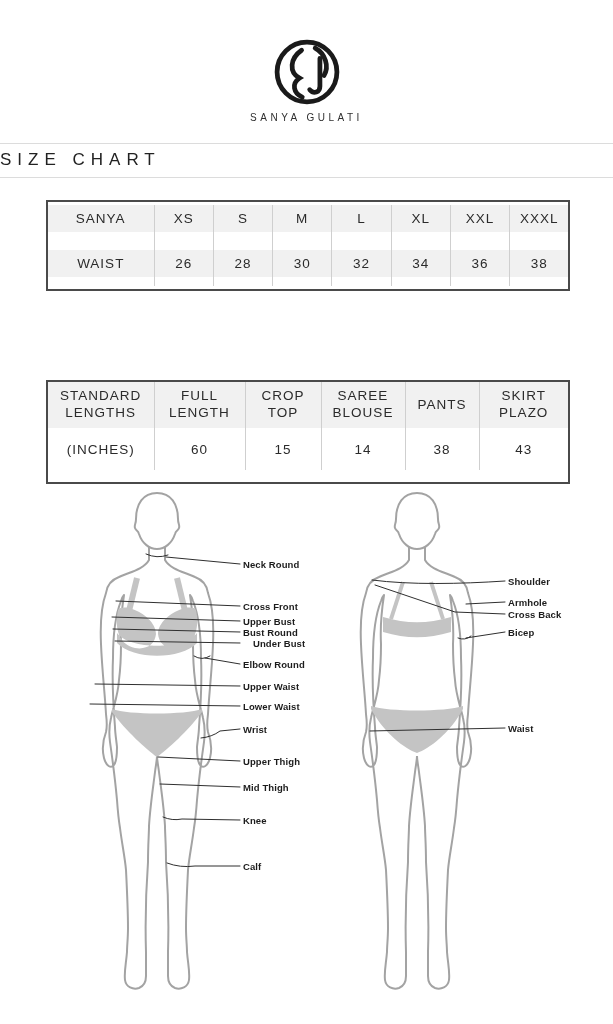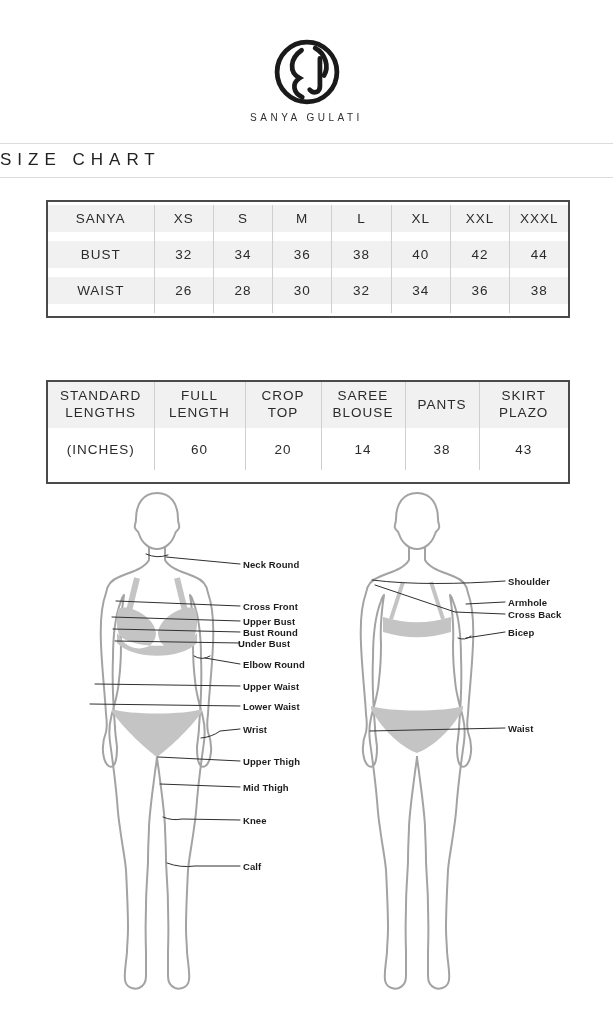--- a/index.html
+++ b/index.html
@@ -74,30 +74,20 @@
     <tr class="gaprow">
           <td></td>
           <td></td>
           <td></td>
           <td></td>
           <td></td>
           <td></td>
           <td></td>
           <td></td>
         </tr>
-    <tr class="grayrow">
-      <td>BUST</td>
-      <td>32</td>
-      <td>34</td>
-      <td>36</td>
-      <td>38</td>
-      <td>40</td>
-      <td>42</td>
-      <td>44</td>
-    </tr>
     <tr class="gaprow">
           <td></td>
           <td></td>
           <td></td>
           <td></td>
           <td></td>
           <td></td>
           <td></td>
           <td></td>
         </tr>
@@ -141,21 +131,21 @@
       <td>STANDARD LENGTHS</td>
       <td>FULL LENGTH</td>
       <td>CROP TOP</td>
       <td>SAREE BLOUSE</td>
       <td>PANTS</td>
       <td>SKIRT PLAZO</td>
     </tr>
     <tr class="val">
       <td>(INCHES)</td>
       <td>60</td>
-      <td>20</td>
+      <td>15</td>
       <td>14</td>
       <td>38</td>
       <td>43</td>
     </tr>
     <tr class="padb">
           <td colspan="6"></td>
         </tr>
   </tbody>
     </table>
 
@@ -226,21 +216,21 @@
         <path d="M375,105 L455,132 L505,134"></path>
         <path d="M458,158 Q465,161 471,156 M466,158 L505,152"></path>
         <path d="M370,251 L505,248"></path>
       </g>
     </svg>
 
     <span class="mlabel" style="top:79px;left:243px">Neck Round</span>
     <span class="mlabel" style="top:121px;left:243px">Cross Front</span>
     <span class="mlabel" style="top:136px;left:243px">Upper Bust</span>
     <span class="mlabel" style="top:147px;left:243px">Bust Round</span>
-    <span class="mlabel" style="top:158px;left:238px">Under Bust</span>
+    <span class="mlabel" style="top:158px;left:253px">Under Bust</span>
     <span class="mlabel" style="top:179px;left:243px">Elbow Round</span>
     <span class="mlabel" style="top:201px;left:243px">Upper Waist</span>
     <span class="mlabel" style="top:221px;left:243px">Lower Waist</span>
     <span class="mlabel" style="top:244px;left:243px">Wrist</span>
     <span class="mlabel" style="top:276px;left:243px">Upper Thigh</span>
     <span class="mlabel" style="top:302px;left:243px">Mid Thigh</span>
     <span class="mlabel" style="top:335px;left:243px">Knee</span>
     <span class="mlabel" style="top:381px;left:243px">Calf</span>
 
     <span class="mlabel" style="top:96px;left:508px">Shoulder</span>

